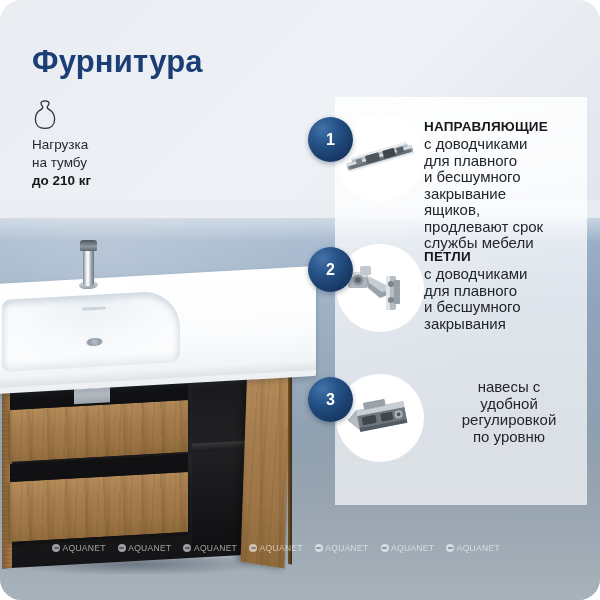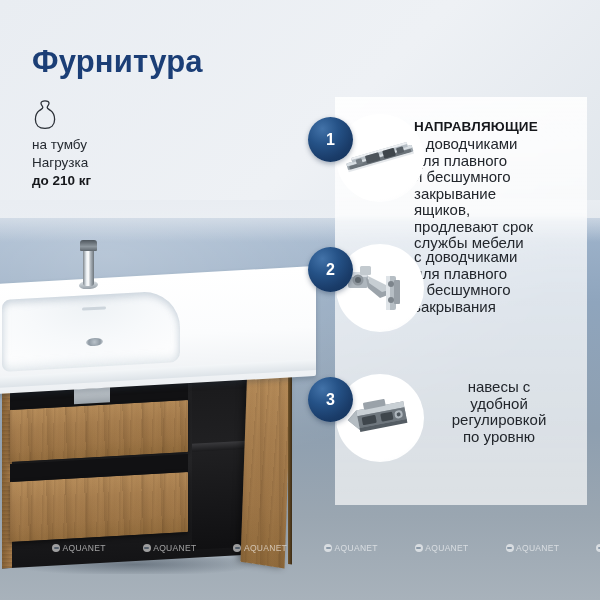--- a/index.html
+++ b/index.html
@@ -9,20 +9,21 @@
   }
   body {
     font-family: "Liberation Sans", "DejaVu Sans", sans-serif;
   }
   #page {
     position: relative;
     width: 600px;
     height: 600px;
     overflow: hidden;
     background: linear-gradient(135deg, #e9edf2 0%, #eef1f5 38%, #dfe5eb 70%, #c3ccd4 100%);
+    border-radius: 21px;
   }
 
   
   .photo-bg {
     position: absolute;
     left: 0;
     top: 218px;
     width: 600px;
     height: 382px;
     background:
@@ -335,21 +336,21 @@
     background: radial-gradient(circle at 42% 34%, #ffffff 0%, #ffffff 72%, #f4f6f8 100%);
     z-index: 2;
     overflow: hidden;
   }
   .hw {
     position: absolute;
     left: 0; top: 0; right: 0; bottom: 0;
   }
   .feat-text {
     position: absolute;
-    left: 106px;
+    left: 116px;
     top: 2px;
     width: 170px;
   }
   .feat-head {
     font-size: 13.5px;
     font-weight: bold;
     color: #16181c;
     line-height: 16px;
     letter-spacing: 0.2px;
     margin-bottom: 1px;
@@ -361,21 +362,21 @@
   }
 
   
   .watermarks {
     position: absolute;
     left: 0;
     top: 540px;
     width: 536px;
     height: 16px;
     display: flex;
-    gap: 37px;
+    gap: 12px;
     padding-left: 52px;
     box-sizing: border-box;
     align-items: center;
     pointer-events: none;
   }
   .wm {
     display: flex;
     align-items: center;
     gap: 2.5px;
     opacity: 0.62;
@@ -443,22 +444,22 @@
   <div class="title">Фурнитура</div>
 
   <div class="load-block">
     <svg class="kettlebell-icon" viewBox="0 0 26 30">
       <path d="M9 3.2 C9 1.6 10.6 0.9 13 0.9 C15.4 0.9 17 1.6 17 3.2 C17 5.0 15.2 6.0 15.2 7.4
                C15.2 8.6 16.6 9.0 18.6 10.6 C21.2 12.6 22.6 15.6 22.6 19.4
                C22.6 24.8 19.2 28.4 13 28.4 C6.8 28.4 3.4 24.8 3.4 19.4
                C3.4 15.6 4.8 12.6 7.4 10.6 C9.4 9.0 10.8 8.6 10.8 7.4
                C10.8 6.0 9 5.0 9 3.2 Z" fill="none" stroke="#2a2f36" stroke-width="1.3"></path>
     </svg>
+    <div class="load-line">Нагрузка</div>
     <div class="load-line">на тумбу</div>
-    <div class="load-line">Нагрузка</div>
     <div class="load-line bold">до 210 кг</div>
   </div>
 
   <div class="panel">
     <div class="panel-top-fade"></div>
   </div>
 
   <div class="feature" style="left:308px; top:117px;">
     <div class="badge">
       <span>1</span>
@@ -507,20 +508,21 @@
           <path d="M24 22 L42 31 L45 36 L38 38 L25 29 Z" fill="#c7ced3"></path>
           <rect x="42" y="22" width="10" height="34" rx="2" fill="#b6bec4"></rect>
           <rect x="42" y="22" width="4" height="34" fill="#dfe4e8"></rect>
           <circle cx="47" cy="30" r="3" fill="#7d858c"></circle>
           <circle cx="47" cy="46" r="3" fill="#7d858c"></circle>
           <rect x="50" y="26" width="6" height="24" rx="1" fill="#98a0a7"></rect>
         </g>
       </svg>
     </div>
     <div class="feat-text">
+      <div class="feat-head">ПЕТЛИ</div>
       <div class="feat-body" style="white-space:pre-line;">с доводчиками
 для плавного
 и бесшумного
 закрывания</div>
     </div>
   </div>
 
   <div class="feature" style="left:308px; top:377px;">
     <div class="badge">
       <span>3</span>

